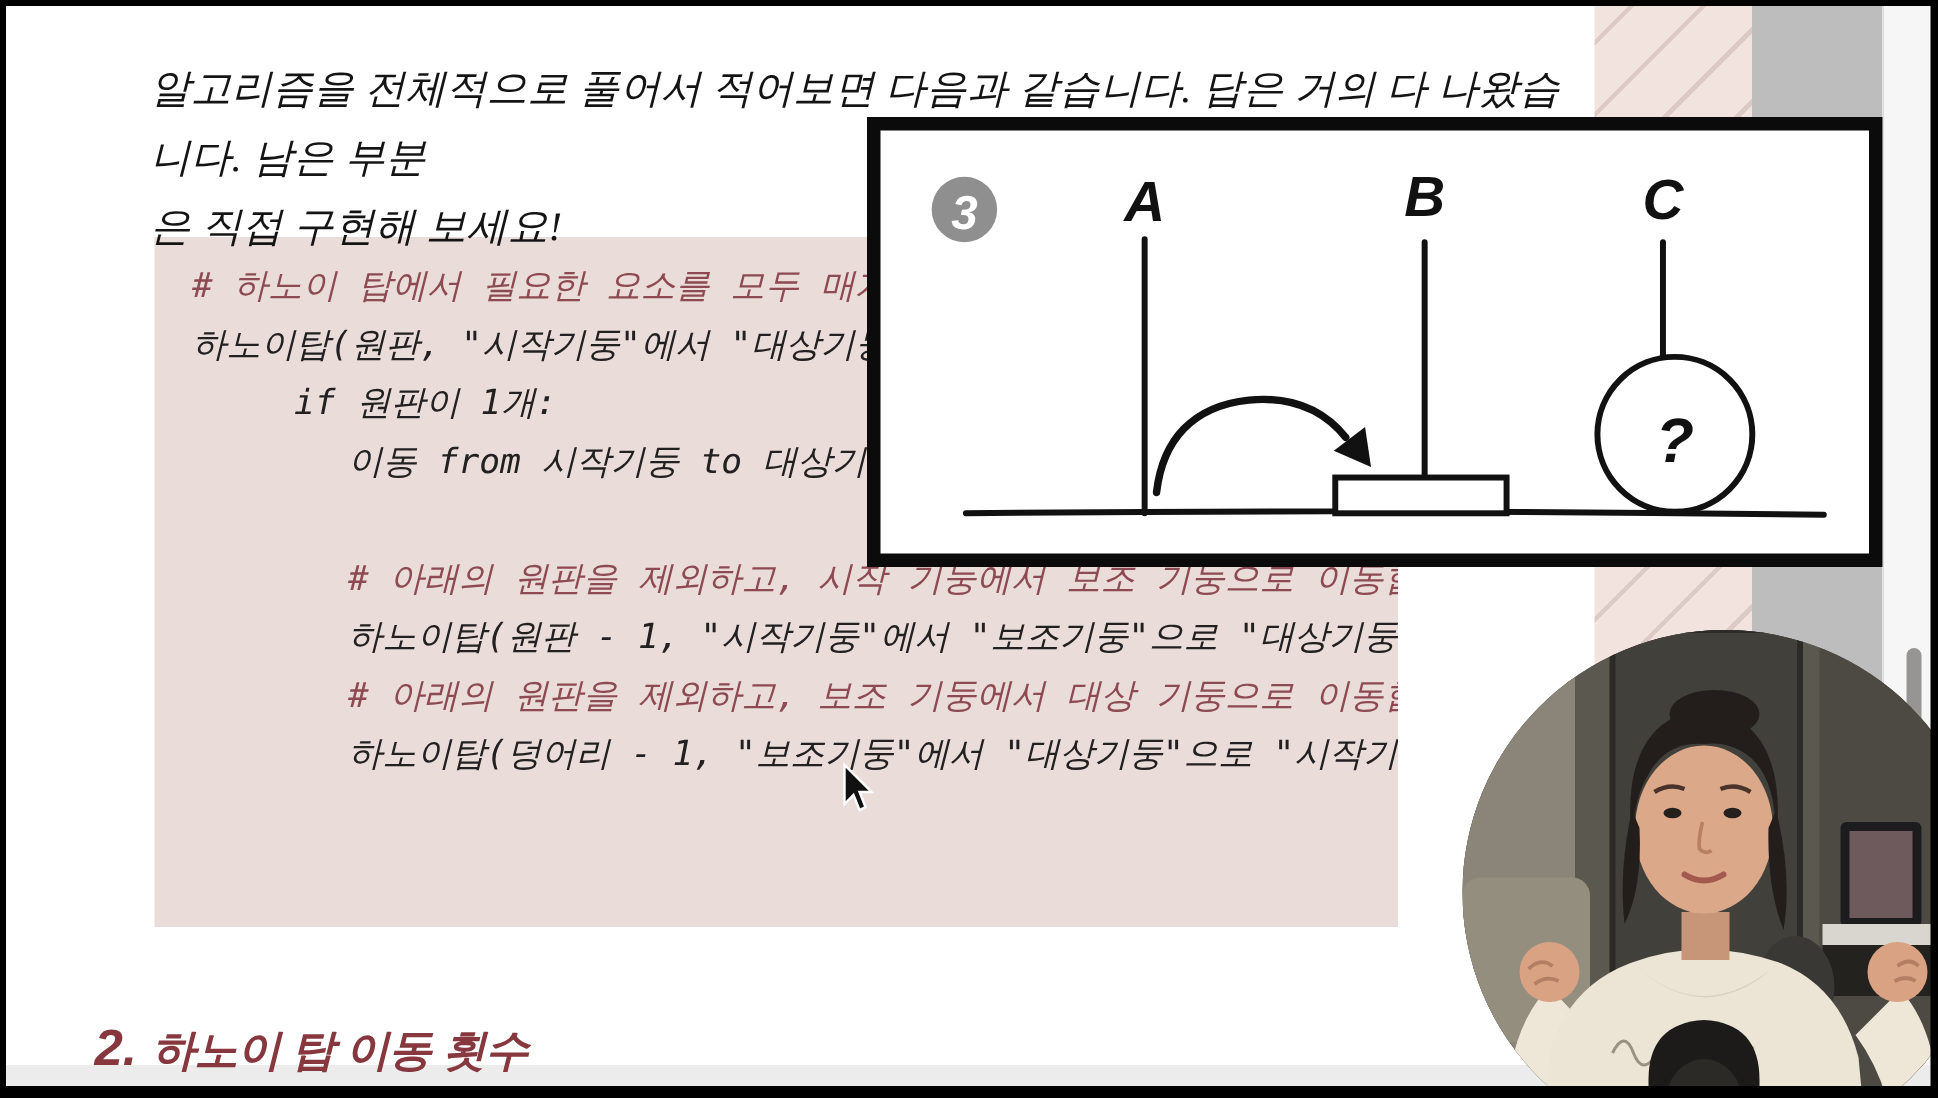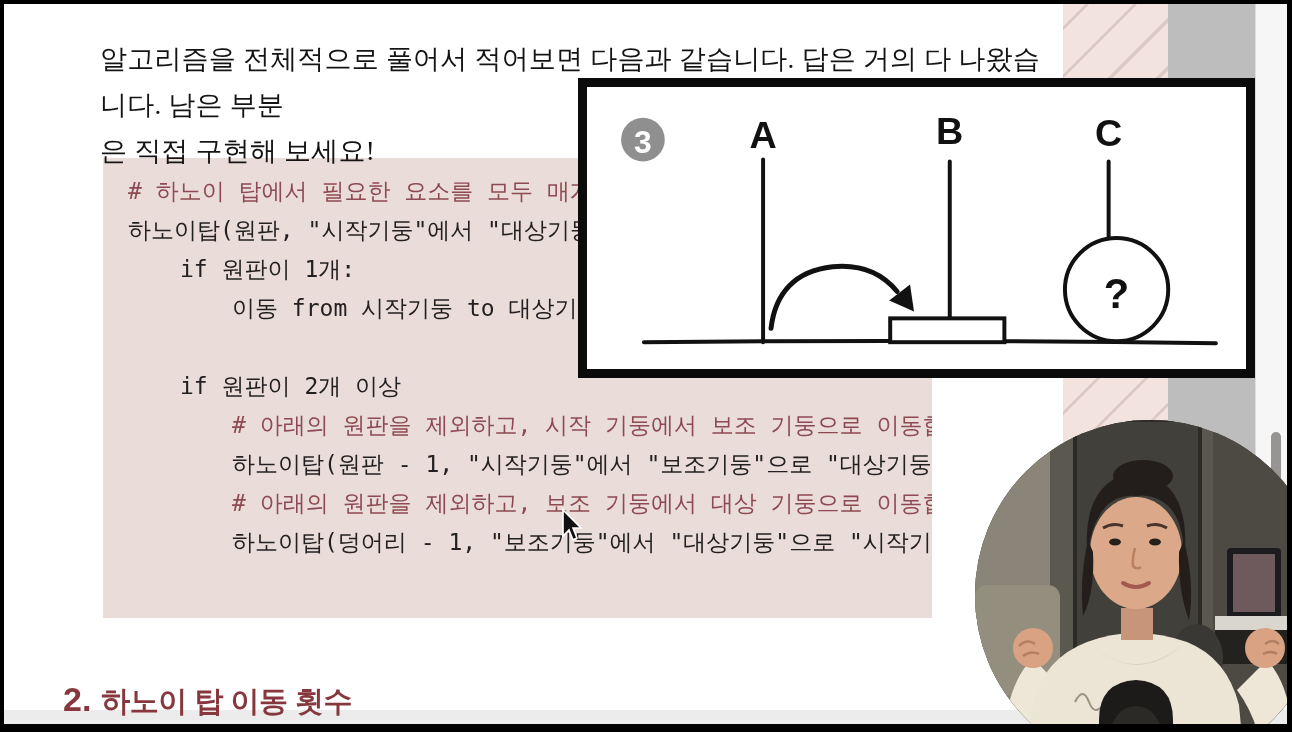--- a/index.html
+++ b/index.html
@@ -1,18 +1,18 @@
 <!DOCTYPE html>
 <html><head>
 <meta charset="utf-8">
 <style>
   html,body{margin:0;padding:0;background:#000;}
   #app{
     position:relative;width:1292px;height:732px;overflow:hidden;
-    background:#000;font-family:"Liberation Sans","DejaVu Sans",sans-serif;
+    background:#000;font-family:"Liberation Sans","DejaVu Sans",sans-serif;font-style:italic;
   }
   .abs{position:absolute;}
   
   #slide{left:4px;top:4px;width:1284px;height:724px;background:#ffffff;z-index:1;}
   
   #stripe-band{
     left:1063px;top:4px;width:105px;height:724px;z-index:2;
     background:repeating-linear-gradient(135deg,#f2e3df 0px,#f2e3df 16px,#ddc9c5 16px,#ddc9c5 19px,#f2e3df 19px,#f2e3df 34px);
   }
   #gray-column{left:1168px;top:4px;width:87px;height:724px;background:#bdbdbd;z-index:2;}
@@ -26,21 +26,21 @@
   }
   
   #code-block{
     left:103px;top:158px;width:829px;height:460px;background:#eaddd9;z-index:4;
     font-family:"DejaVu Sans Mono","Liberation Mono",monospace;
     font-size:23px;line-height:39px;color:#222020;
     padding:14px 0 0 25px;box-sizing:border-box;white-space:nowrap;overflow:hidden;
   }
   #code-block .line{min-height:39px;}
   #code-block .comment{color:#8d4a52;}
-  #code-block .ind1{margin-left:52px;}
+  #code-block .ind1{margin-left:68px;}
   #code-block .ind2{margin-left:104px;}
   
   #bottom-strip{left:4px;top:710px;width:1284px;height:14px;background:#ececec;z-index:5;}
   #section-heading{left:63px;top:680px;z-index:6;display:flex;align-items:baseline;gap:10px;color:#87383e;}
   #section-heading .num{font-size:34px;font-weight:bold;font-family:"Liberation Sans",sans-serif;}
   #section-heading .ttl{font-size:29px;font-weight:bold;letter-spacing:-0.5px;text-align:right;}
   
   #diagram-inset{
     left:578px;top:78px;width:677px;height:300px;z-index:10;
     background:#ffffff;border:9px solid #0b0b0b;box-sizing:border-box;
@@ -75,21 +75,20 @@
     <div>알고리즘을 전체적으로 풀어서 적어보면 다음과 같습니다. 답은 거의 다 나왔습니다. 남은 부분</div>
     <div>은 직접 구현해 보세요!</div>
   </div>
 
   <div id="code-block" class="abs">
     <div class="line comment"># 하노이 탑에서 필요한 요소를 모두 매개변수로</div>
     <div class="line">하노이탑(원판, "시작기둥"에서 "대상기둥"으로 "</div>
     <div class="line ind1">if 원판이 1개:</div>
     <div class="line ind2">이동 from 시작기둥 to 대상기둥</div>
     <div class="line"></div>
-    <div class="line ind1">if 원판이 2개 이상</div>
     <div class="line ind2 comment"># 아래의 원판을 제외하고, 시작 기둥에서 보조 기둥으로 이동합니다.</div>
     <div class="line ind2">하노이탑(원판 - 1, "시작기둥"에서 "보조기둥"으로 "대상기둥"을 활용해서)</div>
     <div class="line ind2 comment"># 아래의 원판을 제외하고, 보조 기둥에서 대상 기둥으로 이동합니다.</div>
     <div class="line ind2">하노이탑(덩어리 - 1, "보조기둥"에서 "대상기둥"으로 "시작기둥"을 활용해서)</div>
   </div>
 
   <div id="bottom-strip" class="abs"></div>
 
   <div id="section-heading" class="abs">
     <span class="num">2.</span>

